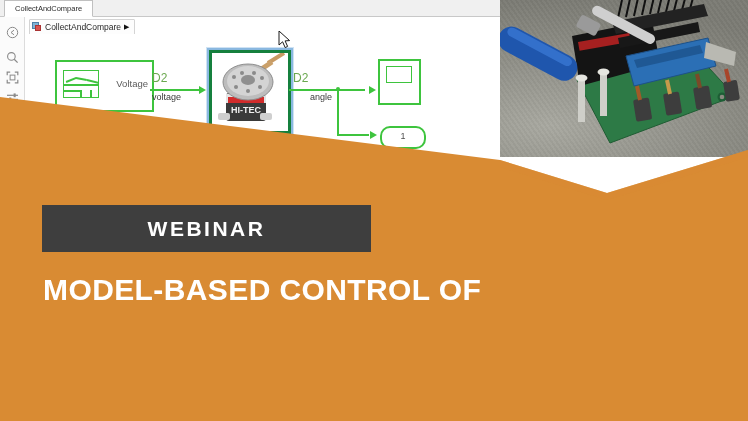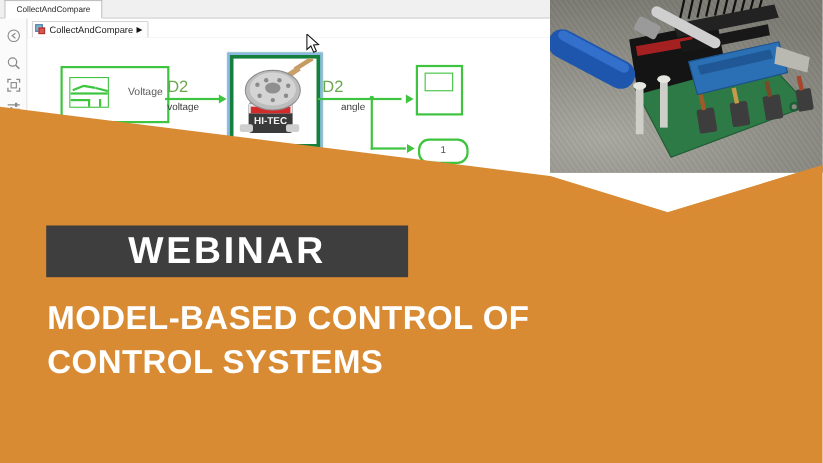--- a/index.html
+++ b/index.html
@@ -30,21 +30,21 @@
 
   
   #left-toolbar{position:absolute;left:0;top:17px;width:24px;height:183px;background:#fbfbfb;border-right:1px solid #dcdcdc;}
   .tool-btn{position:absolute;left:4px;width:16px;height:16px;display:flex;align-items:center;justify-content:center;}
   .tool-btn svg{display:block;}
 
   
   #canvas{position:absolute;left:25px;top:34px;width:475px;height:166px;background:#ffffff;}
 
   .sl-label{position:absolute;font-size:9px;color:#3a3a3a;white-space:nowrap;}
-  .sl-port{position:absolute;font-size:15px;color:#6aa84f;white-space:nowrap;}
+  .sl-port{position:absolute;font-size:12px;color:#6aa84f;white-space:nowrap;}
 
   
   #blk-voltage{position:absolute;left:30px;top:26px;width:95px;height:48px;border:2px solid #3ec43e;background:#ffffff;}
   #blk-voltage .ico{position:absolute;left:6px;top:8px;width:36px;height:28px;border:1.5px solid #3ec43e;box-sizing:border-box;overflow:hidden;}
   #blk-voltage .ico i{position:absolute;background:#3ec43e;display:block;}
   #blk-voltage .bname{position:absolute;right:4px;top:16px;font-size:9.5px;color:#5a5a5a;}
 
   
   #blk-servo{position:absolute;left:182px;top:14px;width:82px;height:84px;border:2px solid #8ab8e0;background:#15803d;
     box-shadow:0 0 0 1px #cfe2f3;}
@@ -74,21 +74,21 @@
       radial-gradient(ellipse 120% 80% at 20% 80%, #a8a8a0 0%, #8e8e86 55%, #7b7b74 100%);}
   #photo-panel .grain{position:absolute;inset:0;opacity:.35;
     background:repeating-linear-gradient(55deg, rgba(255,255,255,.09) 0 2px, rgba(0,0,0,.07) 2px 4px);}
 
   
   #orange{position:absolute;left:0;top:0;width:748px;height:421px;pointer-events:none;}
 
   
   #webinar-badge{position:absolute;left:42px;top:205px;width:329px;height:47px;background:#3e3e3e;
     display:flex;align-items:center;justify-content:center;}
-  #webinar-badge span{color:#ffffff;font-size:34px;font-weight:bold;letter-spacing:2.5px;}
+  #webinar-badge span{color:#ffffff;font-size:21px;font-weight:bold;letter-spacing:2.5px;}
 
   #main-title{position:absolute;left:43px;top:270px;width:620px;color:#ffffff;font-size:30px;font-weight:bold;
     line-height:1.33;letter-spacing:.4px;}
   #main-title .l2{display:block;}
 
   
   #cursor{position:absolute;left:278px;top:31px;width:14px;height:18px;}
 </style>
 </head>
 <body>
@@ -285,16 +285,15 @@
     <polygon points="0,97 500,160 607,193 748,150 748,421 0,421" fill="#d98b33"></polygon>
     <polygon points="500,160 607,193 748,150 748,157 607,200 500,167" fill="#d98b33" opacity=".55"></polygon>
   </svg>
 
   <div id="webinar-badge">
     <span>WEBINAR</span>
   </div>
 
   <div id="main-title">
     <span class="l1">MODEL-BASED CONTROL OF</span>
-    <span class="l2">CONTROL SYSTEMS</span>
   </div>
 
 </div>
 
 </body></html>

